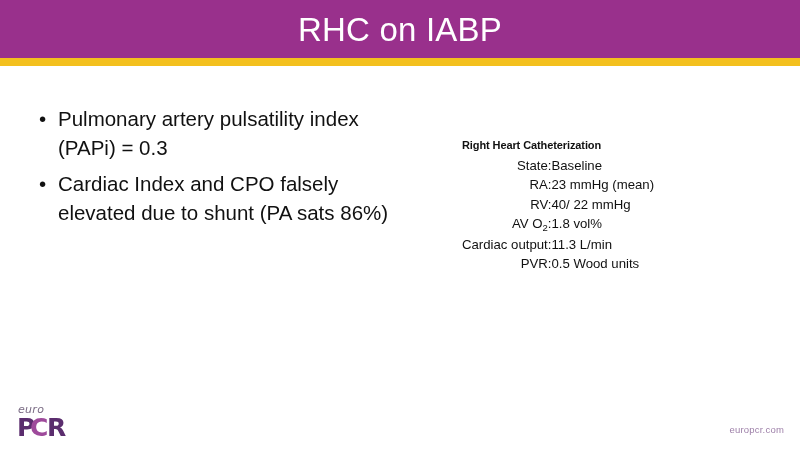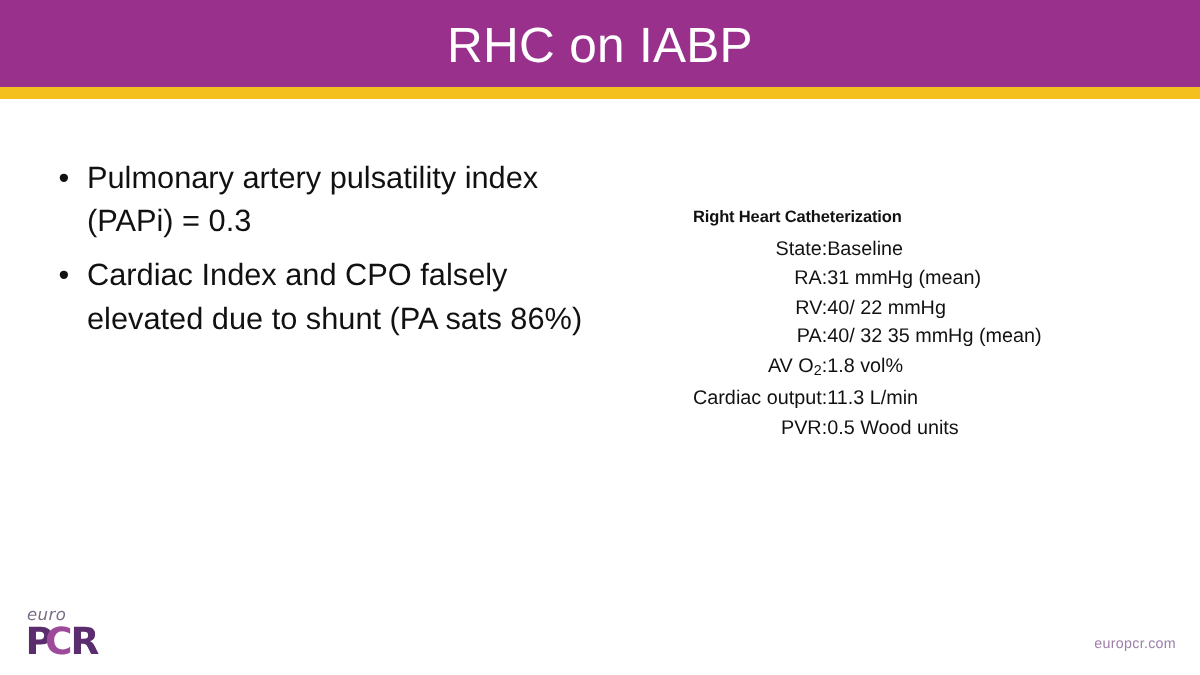--- a/index.html
+++ b/index.html
@@ -181,29 +181,25 @@
   <div class="rhc-report">
     <div class="rhc-report-title">Right Heart Catheterization</div>
     <table class="rhc-table">
       <tbody>
         <tr>
           <td class="rhc-label">State:</td>
           <td class="rhc-value">Baseline</td>
         </tr>
         <tr>
           <td class="rhc-label">RA:</td>
-          <td class="rhc-value">31 mmHg (mean)</td>
+          <td class="rhc-value">23 mmHg (mean)</td>
         </tr>
         <tr>
           <td class="rhc-label">RV:</td>
           <td class="rhc-value">40/ 22  mmHg</td>
-        </tr>
-        <tr>
-          <td class="rhc-label">PA:</td>
-          <td class="rhc-value">40/ 32    35 mmHg (mean)</td>
         </tr>
         <tr>
           <td class="rhc-label"><span>AV O</span><sub>2</sub><span>:</span></td>
           <td class="rhc-value">1.8 vol%</td>
         </tr>
         <tr>
           <td class="rhc-label">Cardiac output:</td>
           <td class="rhc-value">11.3 L/min</td>
         </tr>
         <tr>

